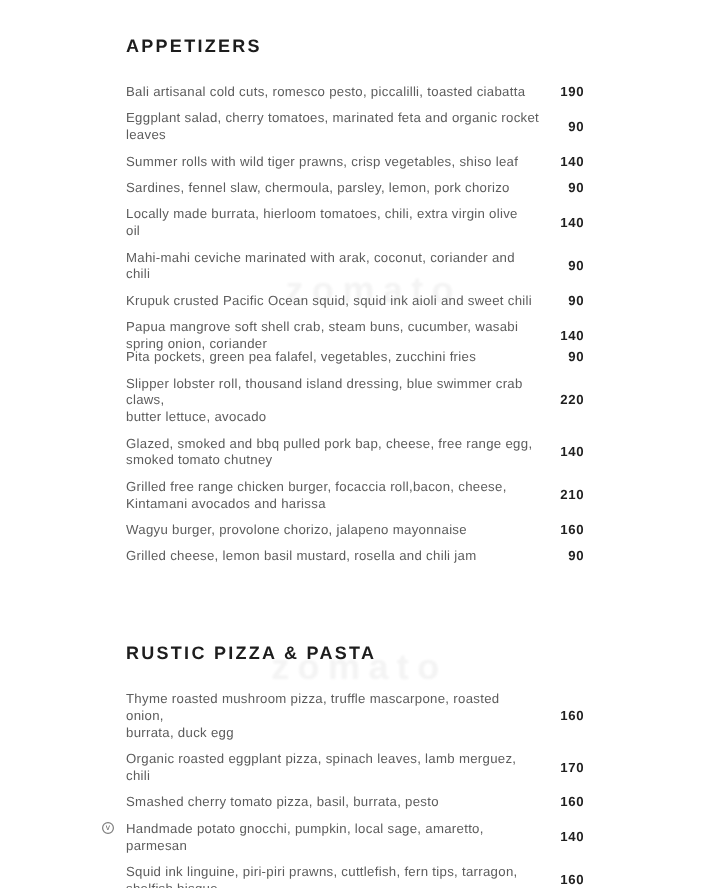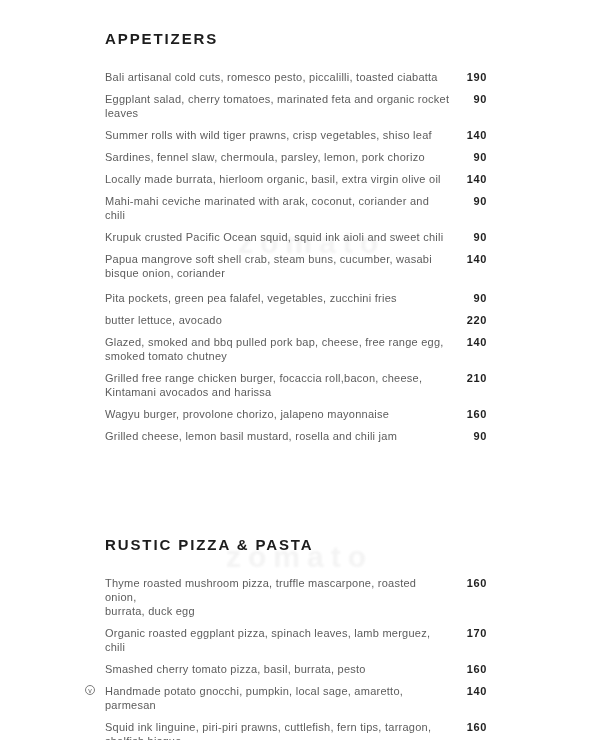--- a/index.html
+++ b/index.html
@@ -23,21 +23,21 @@
     margin: 0 0 23px 0;
     font-size: 15px;
     font-weight: bold;
     letter-spacing: 1.9px;
     color: #1d1d1d;
     white-space: nowrap;
   }
 
   .menu-item {
     display: flex;
-    align-items: flex-start;
+    align-items: center;
     margin-bottom: 8px;
   }
   .item-desc {
     flex: 1;
     position: relative;
     font-size: 11px;
     line-height: 14px;
     letter-spacing: 0.25px;
     color: #5c5c5c;
     padding-right: 22px;
@@ -120,21 +120,21 @@
     <span class="item-desc">
 
     <span class="desc-line">Sardines, fennel slaw, chermoula, parsley, lemon, pork chorizo</span>
             </span>
     <span class="item-price">90</span>
   </div>
 
   <div class="menu-item">
     <span class="item-desc">
 
-    <span class="desc-line">Locally made burrata, hierloom organic, basil, extra virgin olive oil</span>
+    <span class="desc-line">Locally made burrata, hierloom tomatoes, chili, extra virgin olive oil</span>
             </span>
     <span class="item-price">140</span>
   </div>
 
   <div class="menu-item">
     <span class="item-desc">
 
     <span class="desc-line">Mahi-mahi ceviche marinated with arak, coconut, coriander and chili</span>
             </span>
     <span class="item-price">90</span>
@@ -145,40 +145,41 @@
 
     <span class="desc-line">Krupuk crusted Pacific Ocean squid, squid ink aioli and sweet chili</span>
             </span>
     <span class="item-price">90</span>
   </div>
 
   <div class="menu-item">
     <span class="item-desc">
 
     <span class="desc-line">Papua mangrove soft shell crab, steam buns, cucumber, wasabi</span>
-              <span class="desc-line">bisque onion, coriander</span>
+              <span class="desc-line">spring onion, coriander</span>
             </span>
     <span class="item-price">140</span>
   </div>
 </div>
   </section>
 
   <section class="menu-section">
     <div class="section-items">
   <div class="menu-item">
     <span class="item-desc">
 
     <span class="desc-line">Pita pockets, green pea falafel, vegetables, zucchini fries</span>
             </span>
     <span class="item-price">90</span>
   </div>
 
   <div class="menu-item">
     <span class="item-desc">
 
+    <span class="desc-line">Slipper lobster roll, thousand island dressing, blue swimmer crab claws,</span>
               <span class="desc-line">butter lettuce, avocado</span>
             </span>
     <span class="item-price">220</span>
   </div>
 
   <div class="menu-item">
     <span class="item-desc">
 
     <span class="desc-line">Glazed, smoked and bbq pulled pork bap, cheese, free range egg,</span>
               <span class="desc-line">smoked tomato chutney</span>

